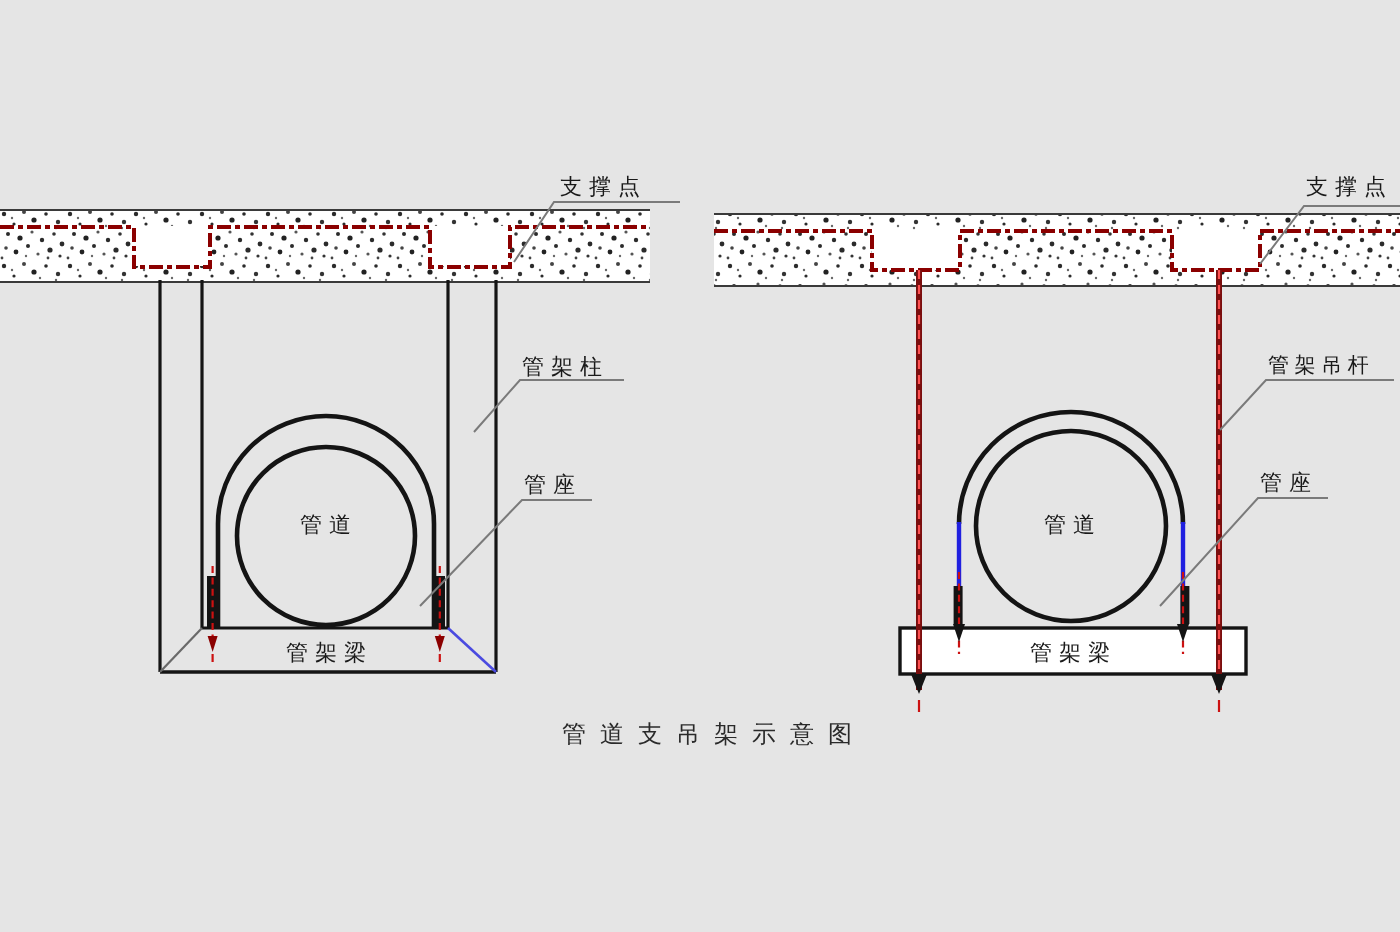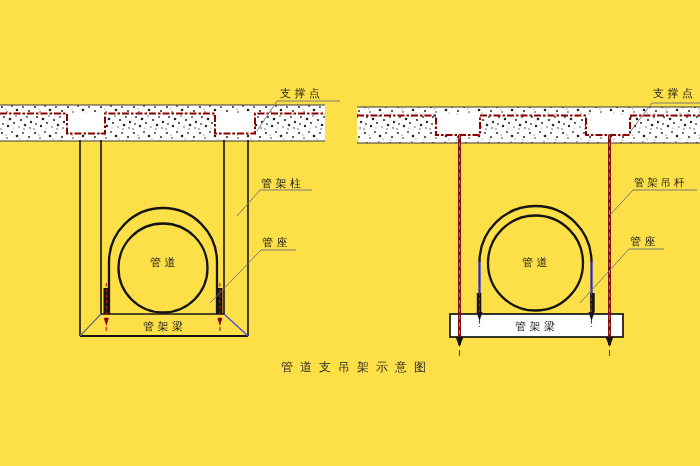--- a/index.html
+++ b/index.html
@@ -1,16 +1,16 @@
 <!DOCTYPE html>
 <html><head>
 <meta charset="utf-8">
 <style>
   html,body{margin:0;padding:0;background:#ffffff;}
-  .page{position:relative;width:700px;height:466px;background:#fde047;overflow:hidden;
+  .page{position:relative;width:700px;height:466px;background:#e5e5e5;overflow:hidden;
         font-family:"DejaVu Sans",sans-serif;}
   svg{display:block;}
   .lbl{font-family:"DejaVu Sans",sans-serif;font-size:11px;letter-spacing:3.5px;fill:#1a1a1a;}
   .lbl-4{font-family:"DejaVu Sans",sans-serif;font-size:10.5px;letter-spacing:2.8px;fill:#1a1a1a;}
   .cap{font-family:"DejaVu Sans",sans-serif;font-size:12px;letter-spacing:7px;fill:#2a2a2a;}
 </style>
 </head>
 <body>
 
 <div class="page">

